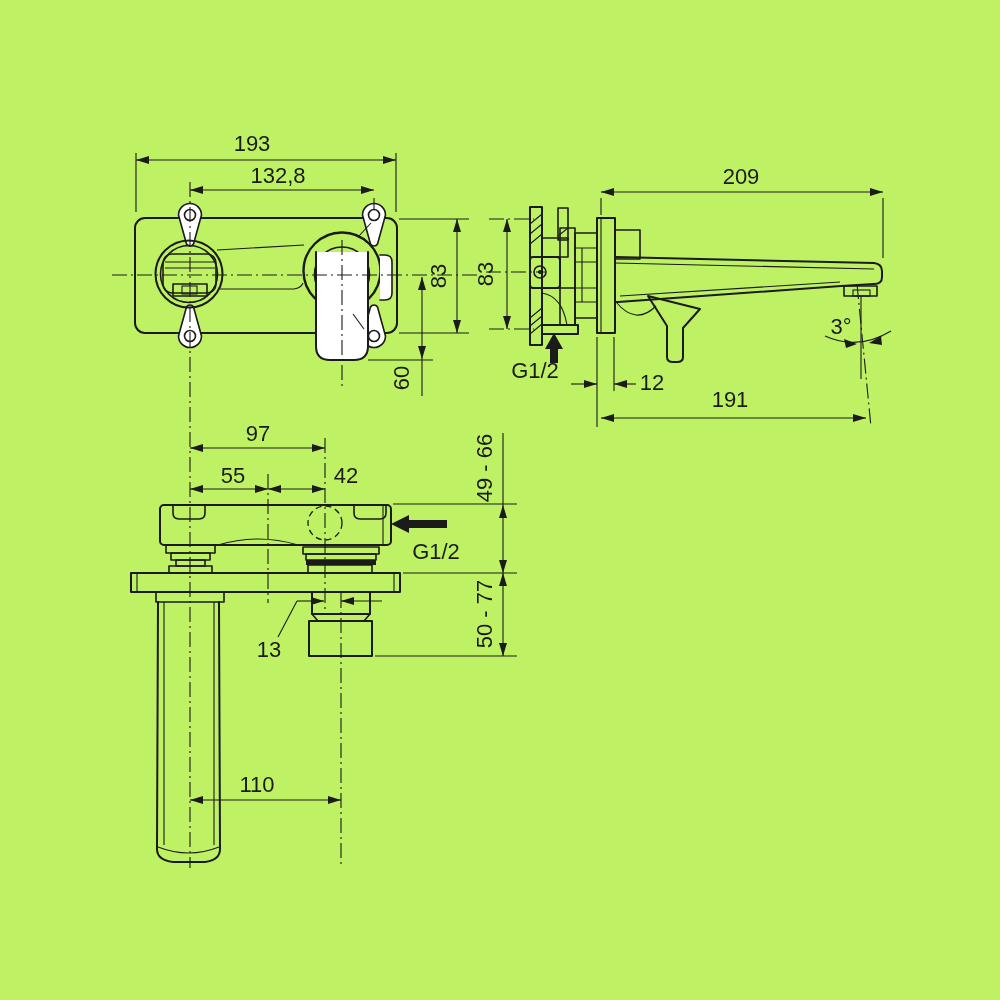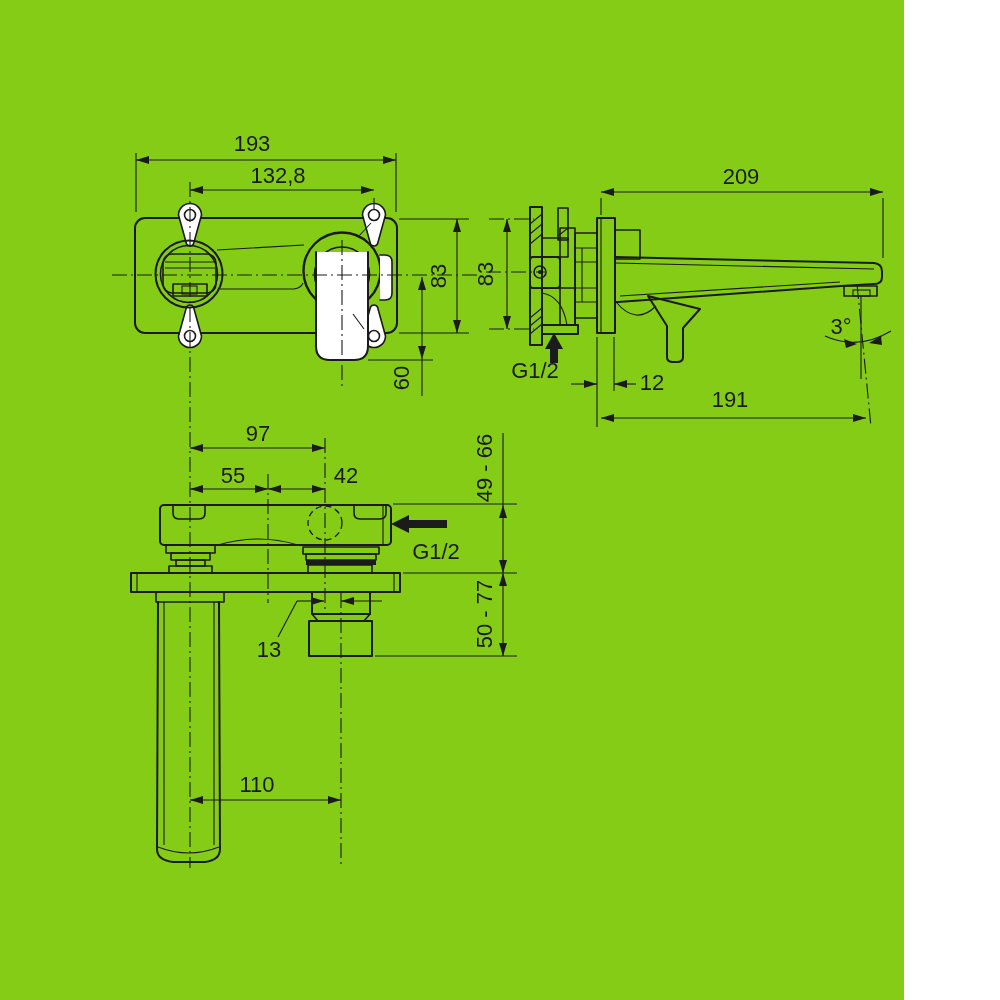--- a/index.html
+++ b/index.html
@@ -1,16 +1,16 @@
 <!DOCTYPE html>
 <html><head>
 <meta charset="utf-8">
 <style>
   html,body{margin:0;padding:0;background:#fff;}
-  .stage{width:904px;height:1000px;position:relative;background:#84cc16;}
+  .stage{width:1000px;height:1000px;position:relative;background:#bef264;}
   svg{display:block;}
   .o  {stroke:#1b1b1b;fill:none;stroke-width:2;stroke-linejoin:round;stroke-linecap:round;}
   .o2 {stroke:#1b1b1b;fill:none;stroke-width:2.4;stroke-linejoin:round;}
   .m  {stroke:#1b1b1b;fill:none;stroke-width:1.6;stroke-linejoin:round;stroke-linecap:round;}
   .t  {stroke:#1b1b1b;fill:none;stroke-width:1.1;stroke-linecap:butt;}
   .cl {stroke:#1b1b1b;fill:none;stroke-width:1.1;stroke-dasharray:15 4 2 4;}
   .dash{stroke:#1b1b1b;fill:none;stroke-width:1.3;stroke-dasharray:6 4;}
   .wf {fill:#ffffff;}
   .blk{fill:#1b1b1b;stroke:none;}
   text{font-family:"Liberation Sans","DejaVu Sans",sans-serif;font-size:22px;fill:#1b1b1b;text-anchor:middle;}

